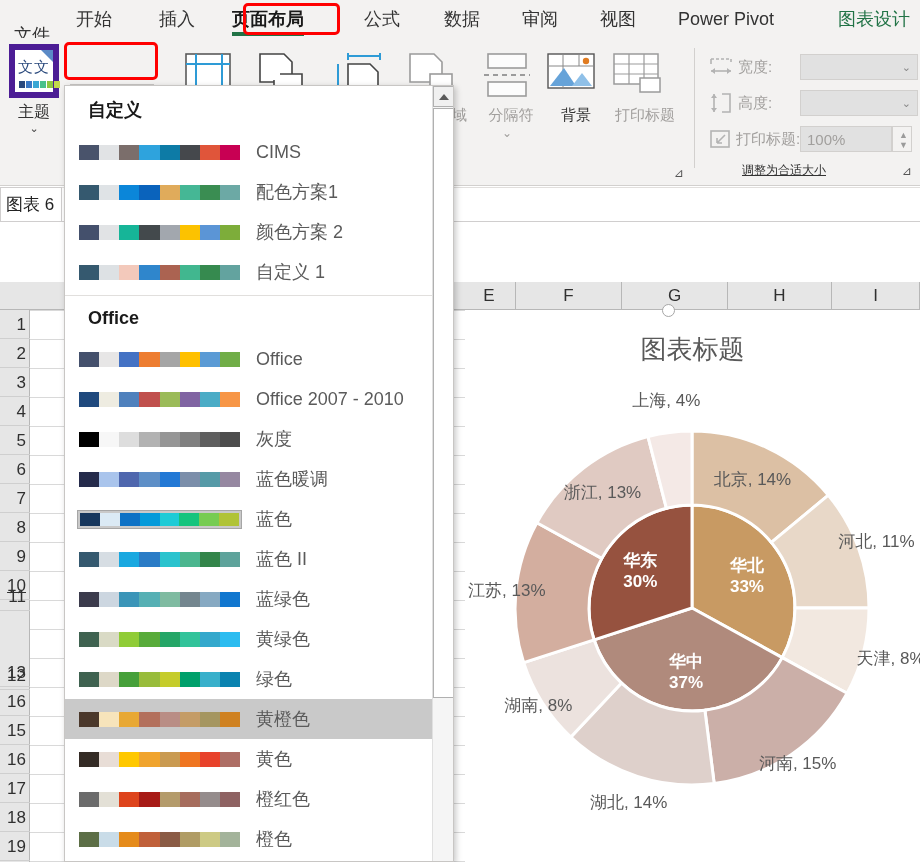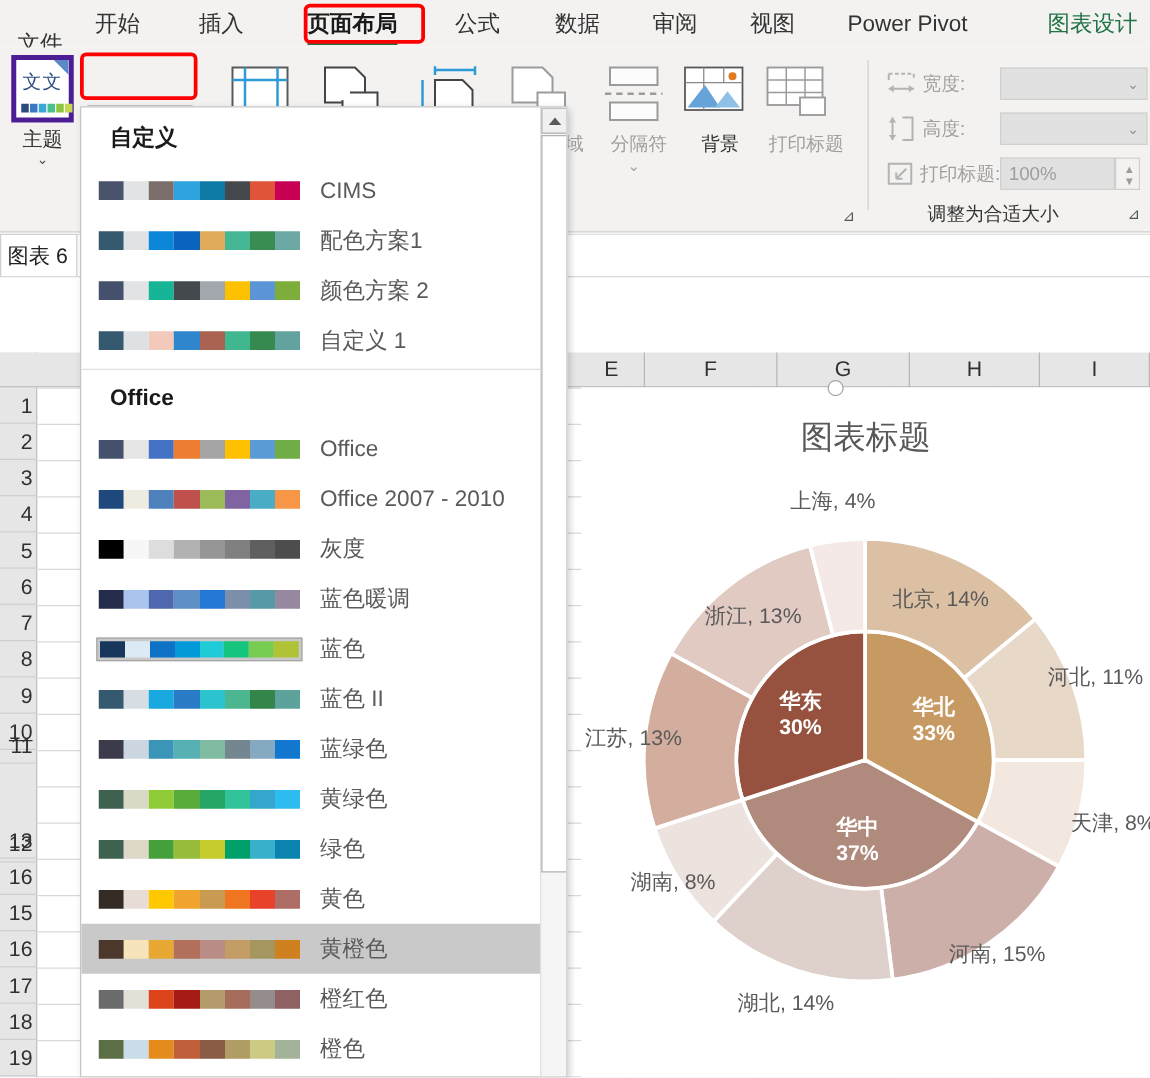--- a/index.html
+++ b/index.html
@@ -38,21 +38,21 @@
     background:#f3f2f1; border-bottom:1px solid #d2d0ce;
   }
 
   
   .themebtn{
     position:absolute; left:6px; top:6px; width:56px; height:116px;
     text-align:center;
   }
   .themeicon{
     width:50px; height:54px; margin:0 auto; position:relative;
-    border:4px solid #4c1d95; background:#ffffff;
+    border:6px solid #4c1d95; background:#ffffff;
   }
   .themeicon .corner{
     position:absolute; right:0; top:0; width:12px; height:12px;
     background:#5b8ac6;
     clip-path:polygon(0 0,100% 100%,100% 0);
   }
   .themeicon .txt{
     position:absolute; left:0; right:0; top:8px;
     font-size:15px; color:#2b4a7d; letter-spacing:1px;
   }
@@ -85,21 +85,21 @@
   #sizegrp{ position:absolute; left:700px; top:2px; width:220px; height:146px;}
   #sizegrp .rowl{ position:absolute; font-size:15px; color:#a19f9d;}
   #sizegrp .fld{
      position:absolute; background:#e1e1e1; border:1px solid #d2d0ce;
      height:26px; width:118px; display:flex; align-items:center;
      justify-content:flex-end; padding-right:6px;
      font-size:15px; color:#a19f9d;
   }
   #sizegrp .fld .cv{ font-size:11px; color:#888; }
   .grpname{
-     position:absolute; font-size:15px; color:#333; }
+     position:absolute; font-size:12px; color:#333;text-decoration:underline; }
   .dlglaunch{ position:absolute; font-size:12px; color:#555;}
   .vsep{ position:absolute; width:1px; background:#d2d0ce;}
 
   
   #namebox{
     position:absolute; left:0; top:187px; width:62px; height:35px;
     background:#fff; border:1px solid #d0cece;
     display:flex;align-items:center;padding-left:5px;
     font-size:17px;color:#222;
   }
@@ -194,21 +194,21 @@
     background:#ffffff; border:1px solid #b0b0b0;
   }
 </style>
 </head>
 <body>
 
 <div id="tabbar">
     <div class="tab" style="position: absolute; left: 0px; margin-top: 31px;"><span>文件</span></div>
     <div class="tab" style="position: absolute; left: 62px;"><span>开始</span></div>
     <div class="tab" style="position: absolute; left: 145px;"><span>插入</span></div>
-    <div class="tab sel" style="position: absolute; left: 232px;"><span>页面布局</span><div class="tab-underline"></div></div>
+    <div class="tab sel" style="position: absolute; left: 218px;"><span>页面布局</span><div class="tab-underline"></div></div>
     <div class="tab" style="position: absolute; left: 350px;"><span>公式</span></div>
     <div class="tab" style="position: absolute; left: 430px;"><span>数据</span></div>
     <div class="tab" style="position: absolute; left: 508px;"><span>审阅</span></div>
     <div class="tab" style="position: absolute; left: 586px;"><span>视图</span></div>
     <div class="tab" style="position: absolute; left: 664px;"><span>Power Pivot</span></div>
     <div class="tab accent" style="position: absolute; left: 824px;"><span>图表设计</span></div>
   </div>
 
 <div id="ribbon">
 
@@ -612,46 +612,46 @@
           <i style="background: rgb(221, 216, 199);"></i>
           <i style="background: rgb(70, 160, 58);"></i>
           <i style="background: rgb(152, 188, 59);"></i>
           <i style="background: rgb(197, 204, 43);"></i>
           <i style="background: rgb(0, 160, 107);"></i>
           <i style="background: rgb(56, 176, 203);"></i>
           <i style="background: rgb(10, 131, 176);"></i>
         </div>
         <span class="ddlabel">绿色</span>
       </div>
+      <div class="ddrow hl">
+        <div class="swatch">
+          <i style="background: rgb(75, 56, 43);"></i>
+          <i style="background: rgb(247, 228, 187);"></i>
+          <i style="background: rgb(232, 168, 52);"></i>
+          <i style="background: rgb(179, 112, 92);"></i>
+          <i style="background: rgb(185, 141, 133);"></i>
+          <i style="background: rgb(196, 156, 102);"></i>
+          <i style="background: rgb(165, 150, 96);"></i>
+          <i style="background: rgb(207, 129, 32);"></i>
+        </div>
+        <span class="ddlabel">黄橙色</span>
+      </div>
       <div class="ddrow">
         <div class="swatch">
           <i style="background: rgb(52, 43, 37);"></i>
           <i style="background: rgb(232, 221, 214);"></i>
           <i style="background: rgb(255, 200, 0);"></i>
           <i style="background: rgb(240, 164, 46);"></i>
           <i style="background: rgb(201, 154, 81);"></i>
           <i style="background: rgb(239, 117, 33);"></i>
           <i style="background: rgb(232, 66, 43);"></i>
           <i style="background: rgb(174, 110, 101);"></i>
         </div>
         <span class="ddlabel">黄色</span>
       </div>
-      <div class="ddrow hl">
-        <div class="swatch">
-          <i style="background: rgb(75, 56, 43);"></i>
-          <i style="background: rgb(247, 228, 187);"></i>
-          <i style="background: rgb(232, 168, 52);"></i>
-          <i style="background: rgb(179, 112, 92);"></i>
-          <i style="background: rgb(185, 141, 133);"></i>
-          <i style="background: rgb(196, 156, 102);"></i>
-          <i style="background: rgb(165, 150, 96);"></i>
-          <i style="background: rgb(207, 129, 32);"></i>
-        </div>
-        <span class="ddlabel">黄橙色</span>
-      </div>
       <div class="ddrow">
         <div class="swatch">
           <i style="background: rgb(107, 107, 107);"></i>
           <i style="background: rgb(227, 224, 214);"></i>
           <i style="background: rgb(222, 68, 28);"></i>
           <i style="background: rgb(167, 27, 22);"></i>
           <i style="background: rgb(180, 155, 107);"></i>
           <i style="background: rgb(166, 109, 93);"></i>
           <i style="background: rgb(149, 140, 140);"></i>
           <i style="background: rgb(142, 98, 98);"></i>

